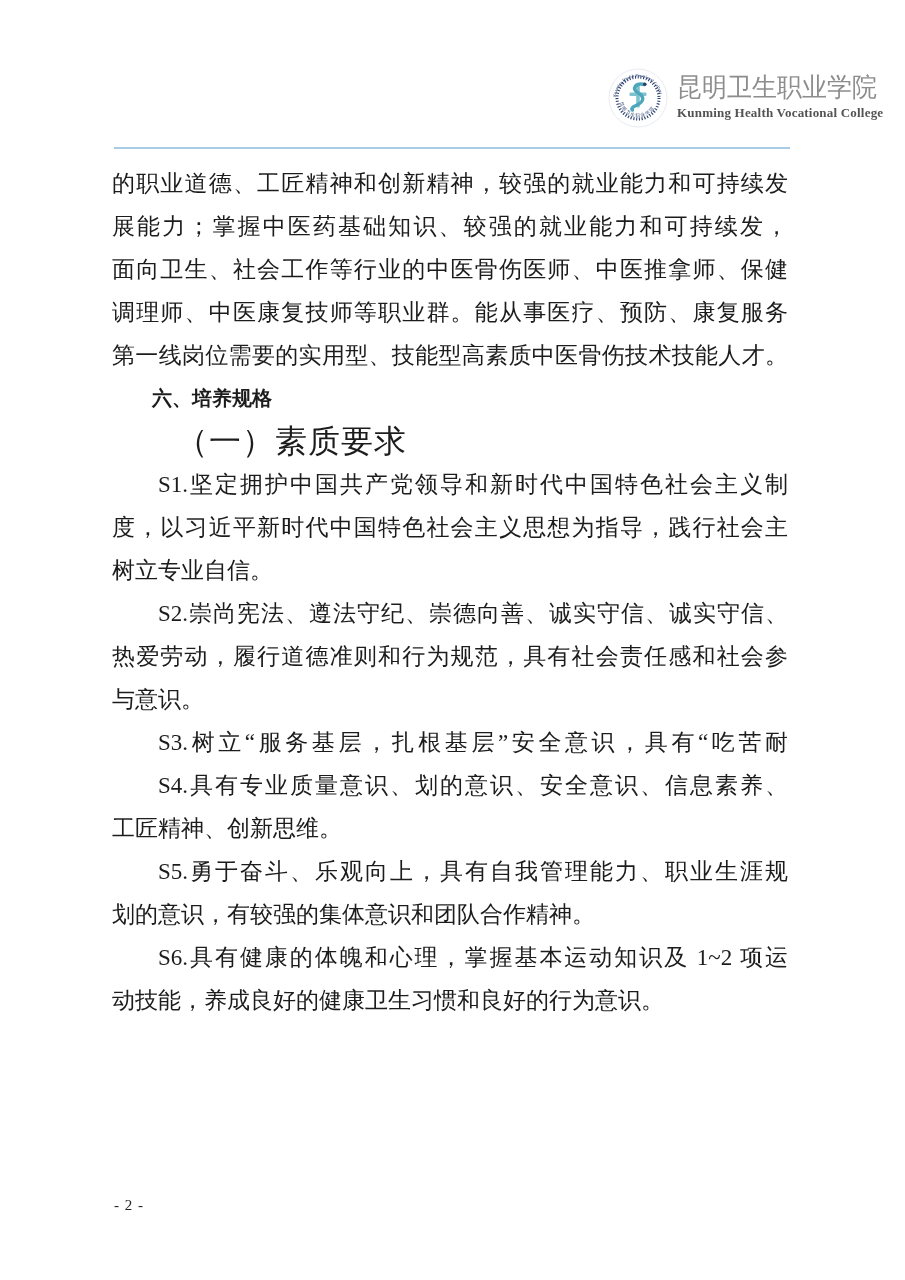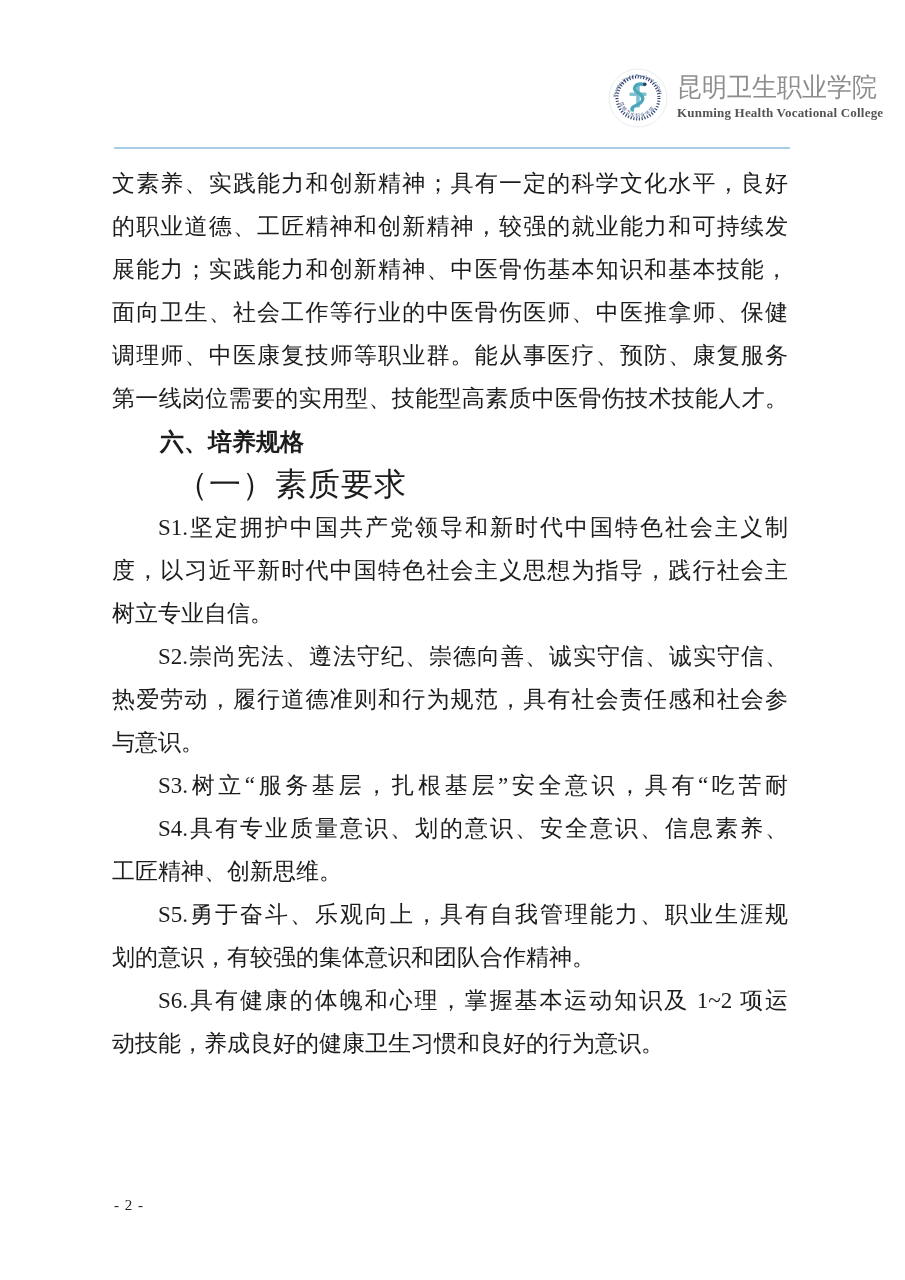--- a/index.html
+++ b/index.html
@@ -53,21 +53,21 @@
     font-size: 23px;
     text-align: justify;
     white-space: nowrap;
     overflow: visible;
   }
   .line.j { text-align-last: justify; }
   .line.ind { text-indent: 2em; }
   .line.heading {
     font-family: "Liberation Sans", "DejaVu Sans", sans-serif;
     font-weight: 700;
-    font-size: 24px;
+    font-size: 20px;
     text-align: left;
   }
   .line.subheading {
     font-size: 32px;
     font-weight: 400;
     text-align: left;
     letter-spacing: 1px;
   }
 
   
@@ -113,23 +113,22 @@
 
     <div class="brand-text">
       <div class="brand-zh">昆明卫生职业学院</div>
       <div class="brand-en">Kunming Health Vocational College</div>
     </div>
 
     <div class="header-rule" style="background: rgb(169, 204, 230);"></div>
   </div>
 
   <div class="doc-body">
-      <div class="line body j">文素养、实践能力和创新精神；具有一定的科学文化水平，良好</div>
       <div class="line body j">的职业道德、工匠精神和创新精神，较强的就业能力和可持续发</div>
-      <div class="line body j">展能力；实践能力和创新精神、中医骨伤基本知识和基本技能，</div>
+      <div class="line body j">展能力；掌握中医药基础知识、较强的就业能力和可持续发，</div>
       <div class="line body j">面向卫生、社会工作等行业的中医骨伤医师、中医推拿师、保健</div>
       <div class="line body j">调理师、中医康复技师等职业群。能从事医疗、预防、康复服务</div>
       <div class="line body j">第一线岗位需要的实用型、技能型高素质中医骨伤技术技能人才。</div>
       <div class="line heading ind">六、培养规格</div>
       <div class="line subheading ind">（一）素质要求</div>
       <div class="line body j ind">S1.坚定拥护中国共产党领导和新时代中国特色社会主义制</div>
       <div class="line body j">度，以习近平新时代中国特色社会主义思想为指导，践行社会主</div>
       <div class="line body">树立专业自信。</div>
       <div class="line body j ind">S2.崇尚宪法、遵法守纪、崇德向善、诚实守信、诚实守信、</div>
       <div class="line body j">热爱劳动，履行道德准则和行为规范，具有社会责任感和社会参</div>

